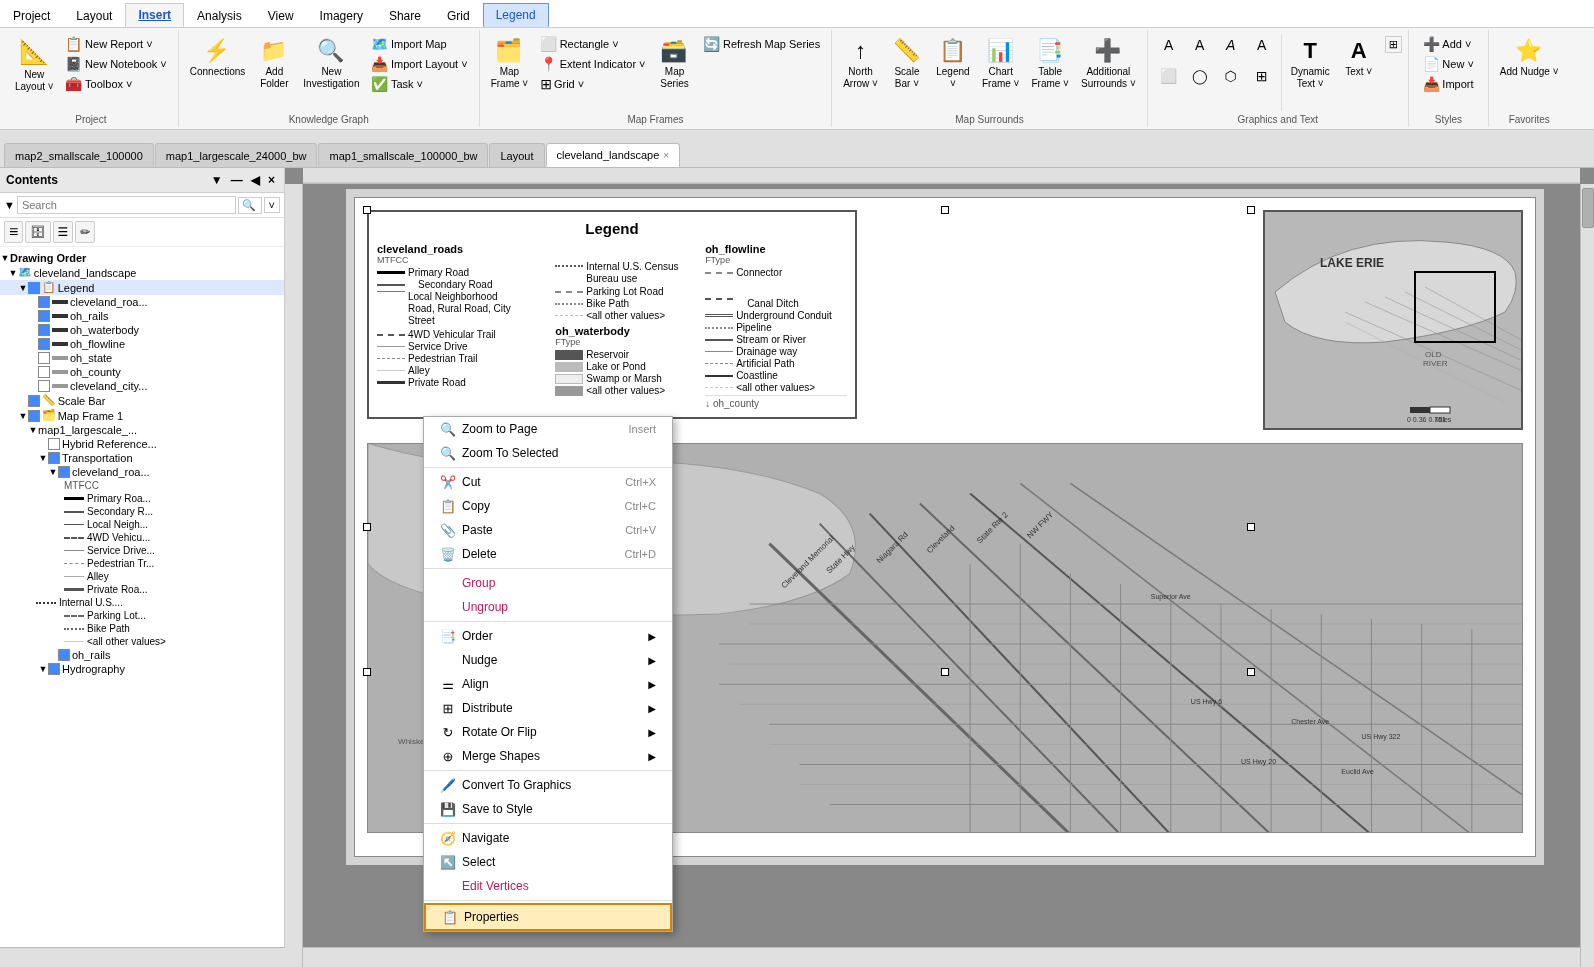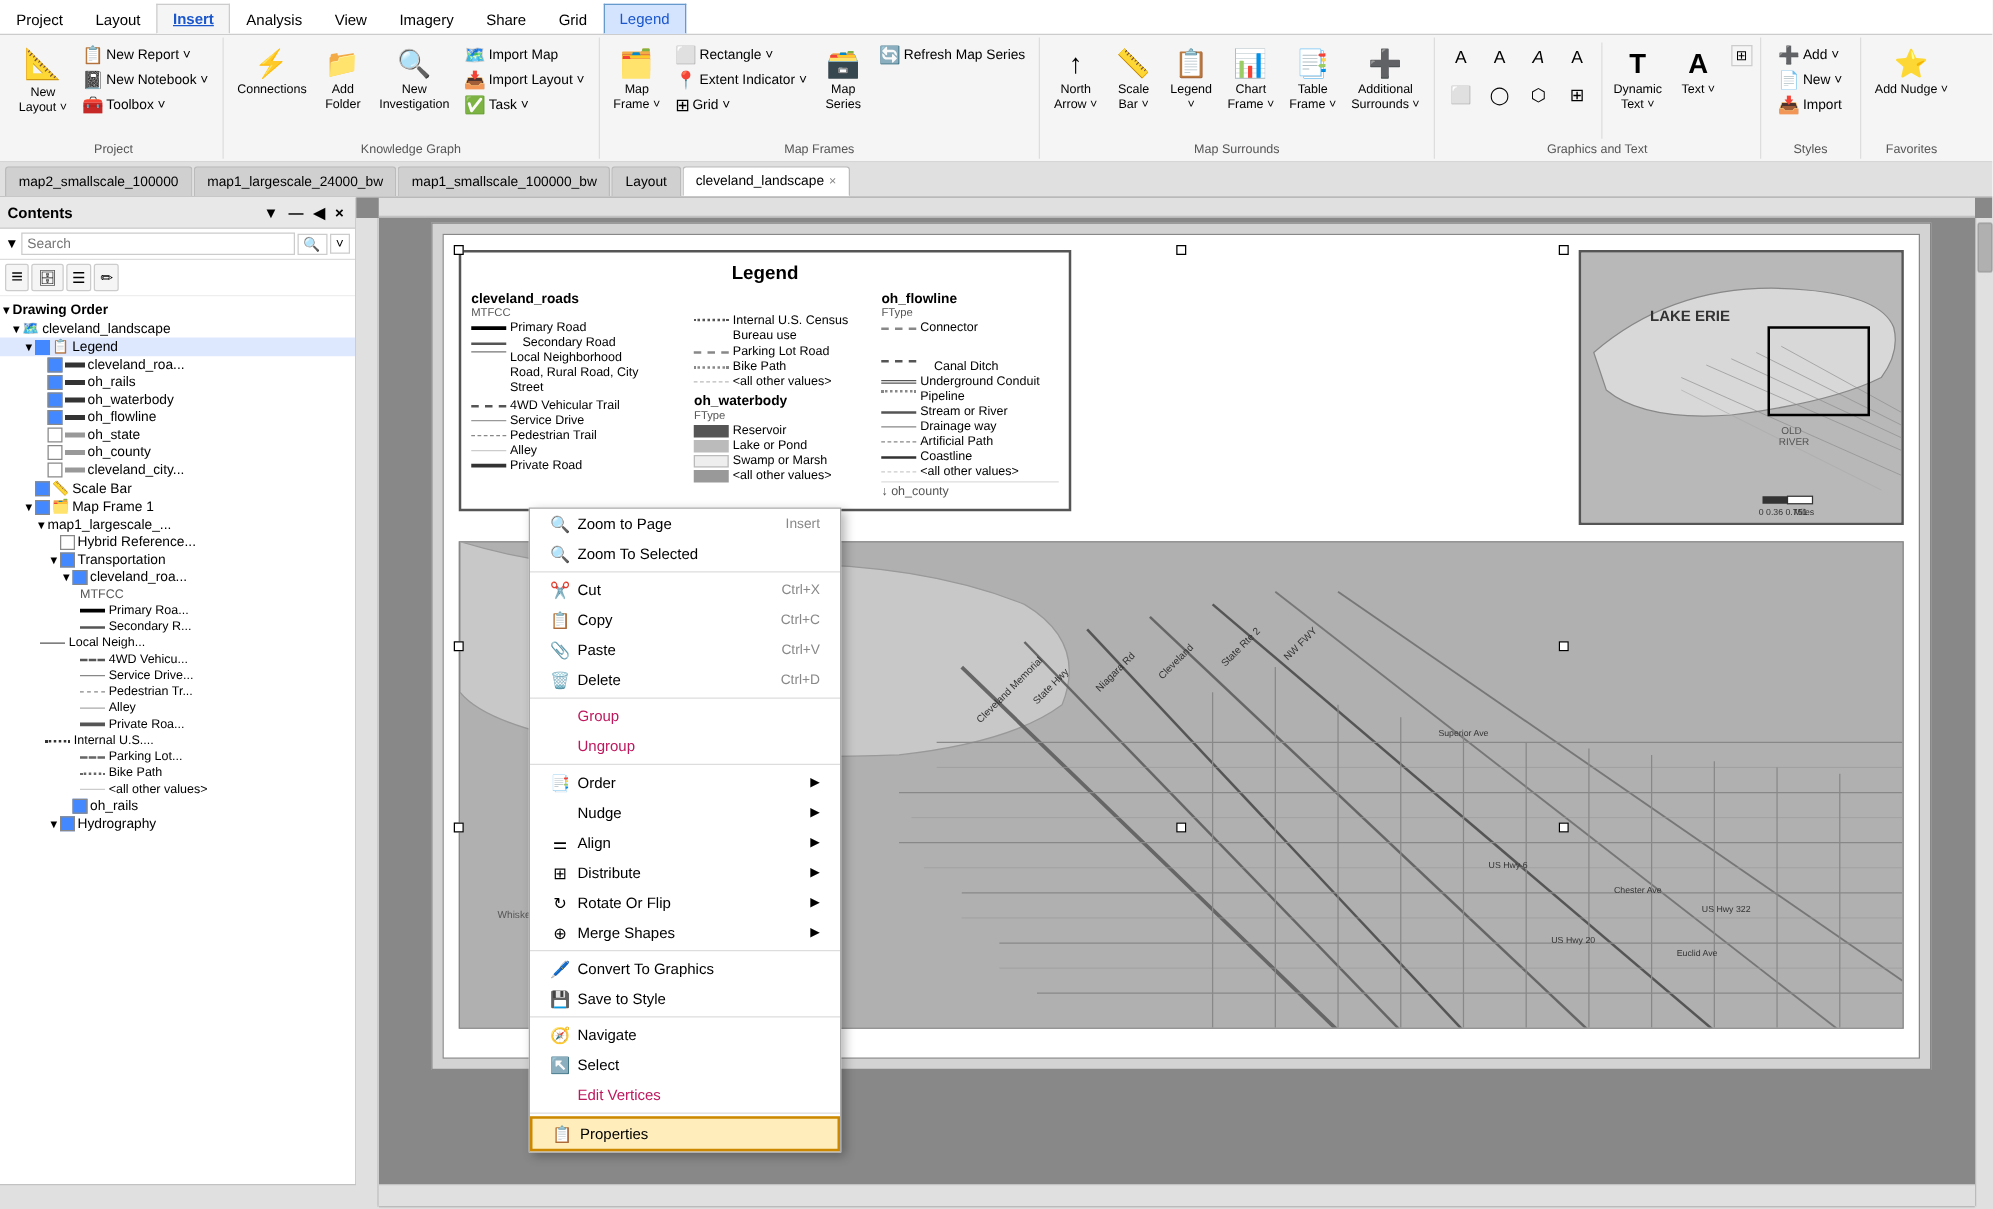--- a/index.html
+++ b/index.html
@@ -14,21 +14,21 @@
     .ribbon-group { display: flex; flex-direction: column; align-items: center; border-right: 1px solid #ddd; padding: 2px 6px 2px 6px; position: relative; min-width: 60px; }
     .ribbon-group-label { font-size: 10px; color: #555; position: absolute; bottom: 2px; left: 0; right: 0; text-align: center; }
     .ribbon-group-items { display: flex; flex-direction: row; align-items: flex-start; gap: 2px; flex: 1; padding-bottom: 14px; padding-top: 2px; }
     .ribbon-btn-large { display: flex; flex-direction: column; align-items: center; justify-content: flex-start; padding: 3px 4px; cursor: pointer; border: 1px solid transparent; border-radius: 2px; min-width: 44px; height: 68px; font-size: 10px; text-align: center; line-height: 1.2; }
     .ribbon-btn-large .icon { font-size: 24px; margin-bottom: 2px; }
     .ribbon-btn-small { display: flex; flex-direction: row; align-items: center; gap: 2px; padding: 2px 4px; cursor: pointer; border: 1px solid transparent; border-radius: 2px; font-size: 11px; white-space: nowrap; height: 20px; }
     .ribbon-btn-small .icon { font-size: 14px; }
     .ribbon-small-col { display: flex; flex-direction: column; gap: 0; justify-content: flex-start; padding-bottom: 14px; }
 
     
-    .tabs-bar { display: flex; background: #e0e0e0; border-bottom: 1px solid #bbb; height: 28px; align-items: flex-end; padding-left: 4px; }
+    .tabs-bar { display: flex; background: #e0e0e0; border-bottom: 1px solid #bbb; height: 38px; align-items: flex-end; padding-left: 4px; }
     .doc-tab { padding: 4px 10px; font-size: 11px; background: #d0d0d0; border: 1px solid #bbb; border-bottom: none; cursor: pointer; margin-right: 1px; border-radius: 3px 3px 0 0; display: flex; align-items: center; gap: 4px; height: 24px; }
     .doc-tab.active { background: #fff; border-bottom: 1px solid #fff; }
     .doc-tab .close-x { font-size: 10px; color: #888; cursor: pointer; }
 
     
     .main-area { display: flex; height: calc(967px - 22px - 28px - 96px); }
 
     
     .contents-panel { width: 285px; background: #fff; border-right: 1px solid #ccc; display: flex; flex-direction: column; position: relative; }
     .contents-header { background: #e8e8e8; border-bottom: 1px solid #ccc; padding: 4px 6px; display: flex; align-items: center; justify-content: space-between; font-weight: bold; font-size: 12px; }
@@ -407,21 +407,21 @@
         <span style="font-size:10px; color:#555;">MTFCC</span>
       </div>
       <div class="legend-item-line" style="padding-left:64px;">
         <span style="display:inline-block; width:20px; height:3px; background:#000;"></span>
         <span>Primary Roa...</span>
       </div>
       <div class="legend-item-line" style="padding-left:64px;">
         <span style="display:inline-block; width:20px; height:2px; background:#555;"></span>
         <span>Secondary R...</span>
       </div>
-      <div class="legend-item-line" style="padding-left:32px;">
+      <div class="legend-item-line" style="padding-left:64px;">
         <span style="display:inline-block; width:20px; height:1px; background:#555;"></span>
         <span>Local Neigh...</span>
       </div>
       <div class="legend-item-line" style="padding-left:64px;">
         <span style="display:inline-block; width:20px; border-top:2px dashed #555;"></span>
         <span>4WD Vehicu...</span>
       </div>
       <div class="legend-item-line" style="padding-left:64px;">
         <span style="display:inline-block; width:20px; height:1px; background:#888;"></span>
         <span>Service Drive...</span>
@@ -579,21 +579,21 @@
                   <span>Connector</span>
                 </div>
               <div style="display:flex; align-items:flex-start; gap:14px; margin-bottom:1px;margin-top:20px;">
                   <span style="display:inline-block;width:28px;border-top:2px dashed #555;flex-shrink:0;"></span>
                   <span>Canal Ditch</span>
                 </div>
               <div style="display:flex; align-items:center; gap:3px; margin-bottom:1px;">
                   <span style="display:inline-block;width:28px;border-top:3px double #555;flex-shrink:0;"></span>
                   <span>Underground Conduit</span>
                 </div>
-              <div style="display:flex; align-items:flex-start; gap:3px; margin-bottom:1px;">
+              <div style="display:flex; align-items:center; gap:3px; margin-bottom:1px;">
                   <span style="display:inline-block;width:28px;border-top:2px dotted #888;flex-shrink:0;"></span>
                   <span>Pipeline</span>
                 </div>
               <div style="display:flex; align-items:center; gap:3px; margin-bottom:1px;">
                   <span style="display:inline-block;width:28px;height:2px;background:#555;flex-shrink:0;"></span>
                   <span>Stream or River</span>
                 </div>
               <div style="display:flex; align-items:center; gap:3px; margin-bottom:1px;">
                   <span style="display:inline-block;width:28px;height:1px;background:#888;flex-shrink:0;"></span>
                   <span>Drainage way</span>

